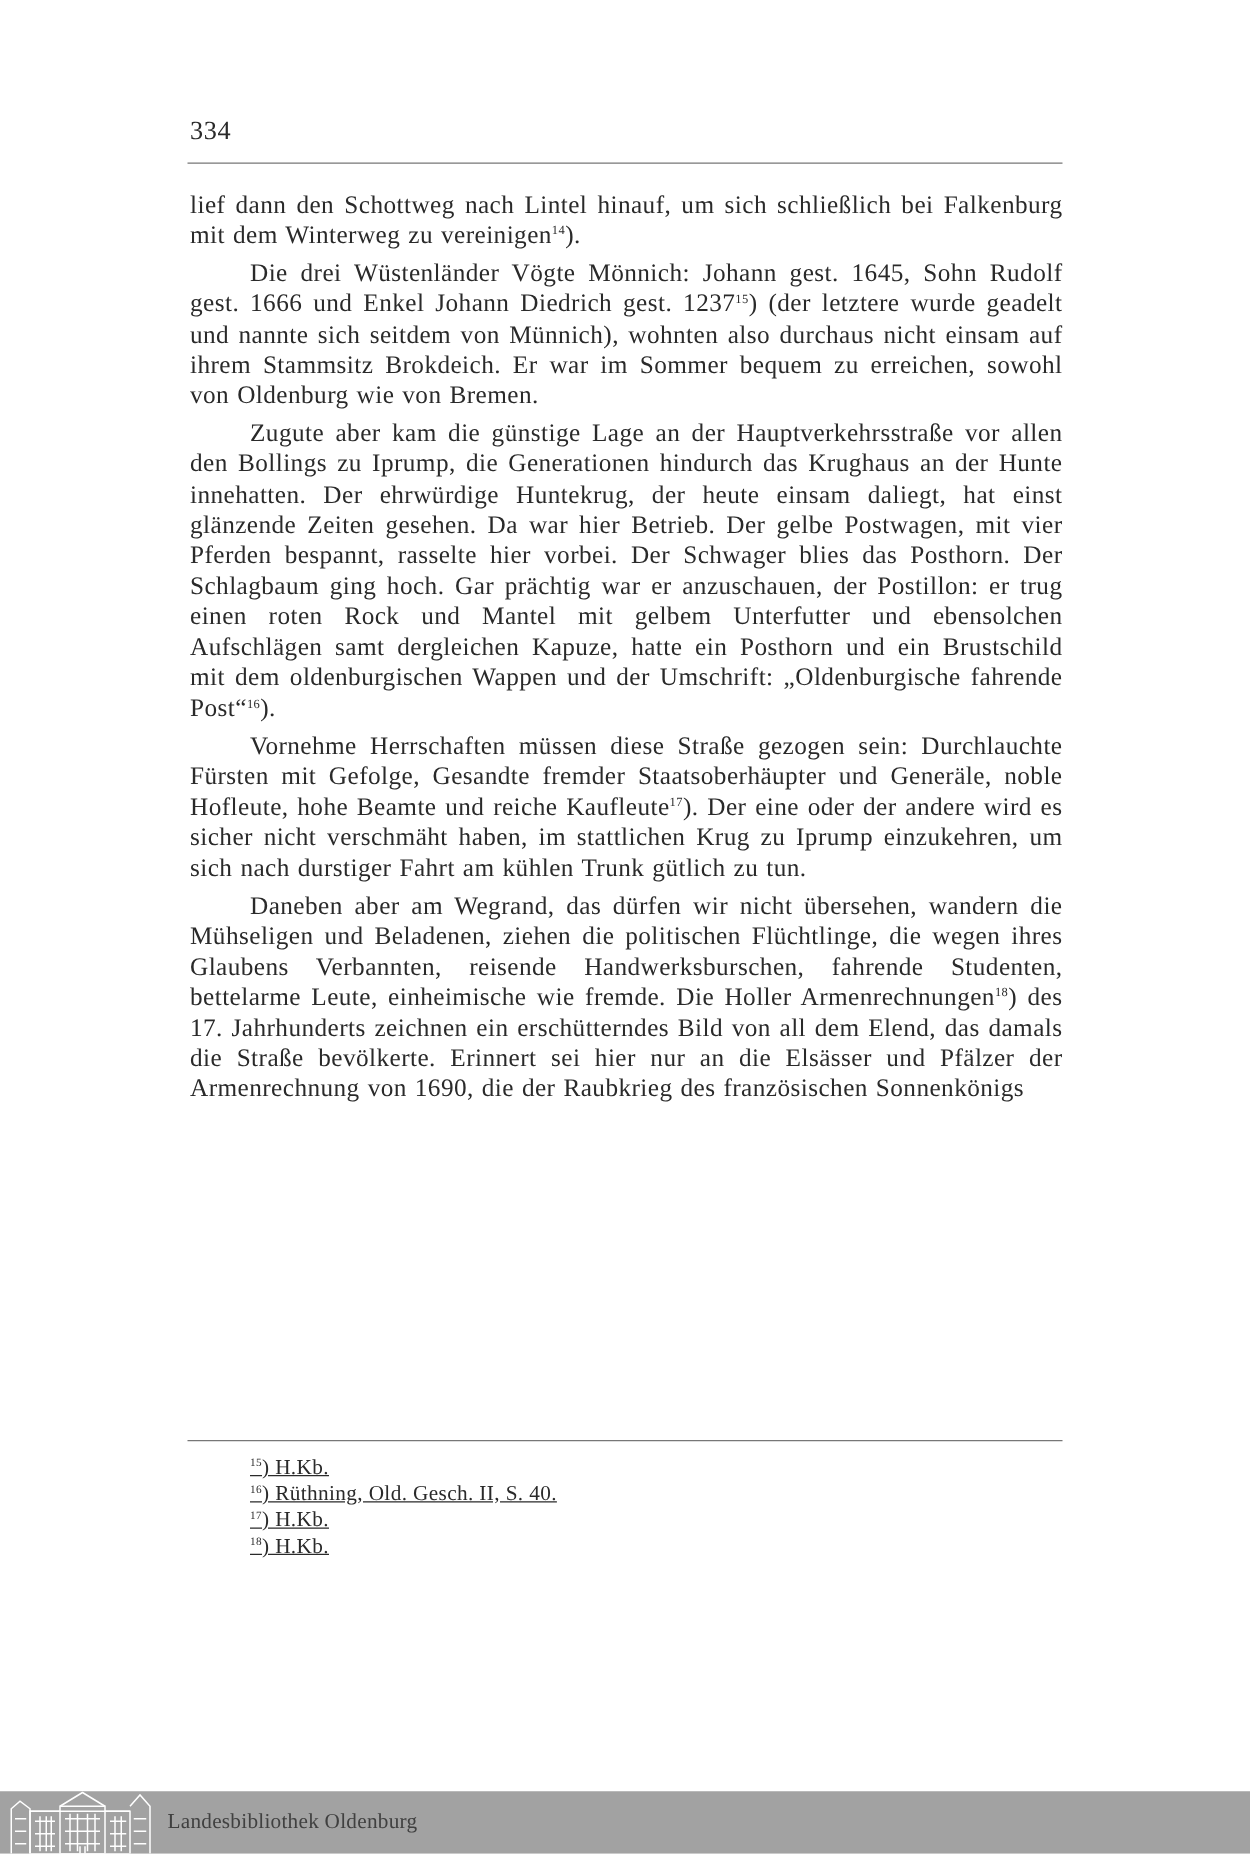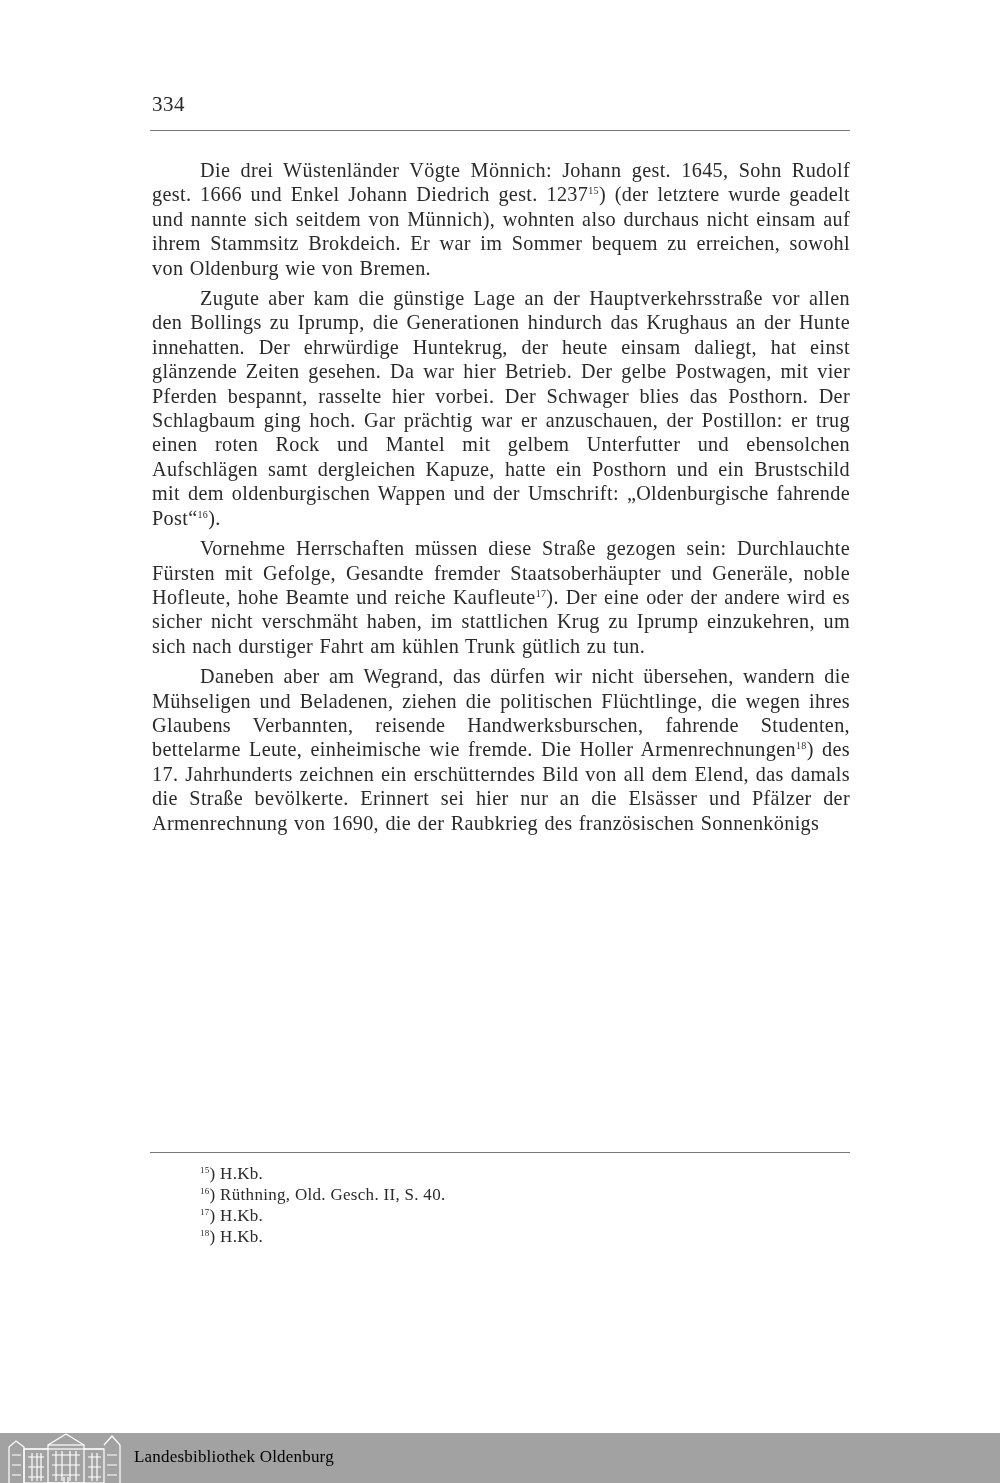--- a/index.html
+++ b/index.html
@@ -16,42 +16,43 @@
   .body-text {
     position: absolute; left: 152px; top: 152px; width: 698px;
     font-size: 20.2px; line-height: 24.4px; text-align: justify; letter-spacing: 0.35px;
     word-spacing: 1px;
   }
   .body-text p { margin: 0 0 3.6px 0; text-indent: 48px; }
   .body-text p.cont { text-indent: 0; }
   .body-text p.gap { margin-top: 6px; }
   sup { font-size: 10px; vertical-align: 7px; line-height: 0; }
   .footnote-rule { position: absolute; left: 150px; top: 1152px; width: 700px; height: 0; border-top: 1px solid #777; }
-  .footnotes { position: absolute; left: 200px; top: 1163px; font-size: 17px; line-height: 21px; letter-spacing: 0.3px; }
+  .footnotes { position: absolute; left: 200px; top: 1163px; font-size: 17px; line-height: 21px; letter-spacing: 0.3px; text-decoration: underline; }
   .footnote { display: block; white-space: nowrap; }
   .footnote sup { font-size: 9px; vertical-align: 6px; }
   .library-bar {
     position: absolute; left: 0; top: 1433px; width: 1000px; height: 50px;
     background: #a2a2a2;
   }
   .library-logo { position: absolute; left: 6px; top: 0; width: 118px; height: 50px; }
   .library-name {
-    position: absolute; left: 134px; top: 14px; color: #000000;
+    position: absolute; left: 134px; top: 14px; color: #404040;
     font-family: "Liberation Serif", "DejaVu Serif", serif; font-size: 17px; letter-spacing: 0.2px;
   }
 </style>
 </head>
 <body>
 
 <div class="page-header">
   <span class="page-number">334</span>
 </div>
 <div class="header-rule"></div>
 
 <div class="body-text">
+  <p class="cont"><span>lief dann den Schottweg nach Lintel hinauf, um sich schließlich bei Falkenburg mit dem Winterweg zu vereinigen</span><sup>14</sup><span>).</span></p>
   <p class="gap"><span>Die drei Wüstenländer Vögte Mönnich: Johann gest. 1645, Sohn Rudolf gest. 1666 und Enkel Johann Diedrich gest. 1237</span><sup>15</sup><span>) (der letztere wurde geadelt und nannte sich seitdem von Münnich), wohnten also durchaus nicht einsam auf ihrem Stammsitz Brokdeich. Er war im Sommer bequem zu erreichen, sowohl von Oldenburg wie von Bremen.</span></p>
   <p class="gap"><span>Zugute aber kam die günstige Lage an der Hauptverkehrsstraße vor allen den Bollings zu Iprump, die Generationen hindurch das Krughaus an der Hunte innehatten. Der ehrwürdige Huntekrug, der heute einsam daliegt, hat einst glänzende Zeiten gesehen. Da war hier Betrieb. Der gelbe Postwagen, mit vier Pferden bespannt, rasselte hier vorbei. Der Schwager blies das Posthorn. Der Schlagbaum ging hoch. Gar prächtig war er anzuschauen, der Postillon: er trug einen roten Rock und Mantel mit gelbem Unterfutter und ebensolchen Aufschlägen samt dergleichen Kapuze, hatte ein Posthorn und ein Brustschild mit dem oldenburgischen Wappen und der Umschrift: „Oldenburgische fahrende Post“</span><sup>16</sup><span>).</span></p>
   <p class="gap"><span>Vornehme Herrschaften müssen diese Straße gezogen sein: Durchlauchte Fürsten mit Gefolge, Gesandte fremder Staatsoberhäupter und Generäle, noble Hofleute, hohe Beamte und reiche Kaufleute</span><sup>17</sup><span>). Der eine oder der andere wird es sicher nicht verschmäht haben, im stattlichen Krug zu Iprump einzukehren, um sich nach durstiger Fahrt am kühlen Trunk gütlich zu tun.</span></p>
   <p class="gap"><span>Daneben aber am Wegrand, das dürfen wir nicht übersehen, wandern die Mühseligen und Beladenen, ziehen die politischen Flüchtlinge, die wegen ihres Glaubens Verbannten, reisende Handwerksburschen, fahrende Studenten, bettelarme Leute, einheimische wie fremde. Die Holler Armenrechnungen</span><sup>18</sup><span>) des 17. Jahrhunderts zeichnen ein erschütterndes Bild von all dem Elend, das damals die Straße bevölkerte. Erinnert sei hier nur an die Elsässer und Pfälzer der Armenrechnung von 1690, die der Raubkrieg des französischen Sonnenkönigs</span></p>
 </div>
 
 <div class="footnote-rule"></div>
 
 <div class="footnotes">
   <span class="footnote"><sup>15</sup><span>) H.Kb.</span></span>

